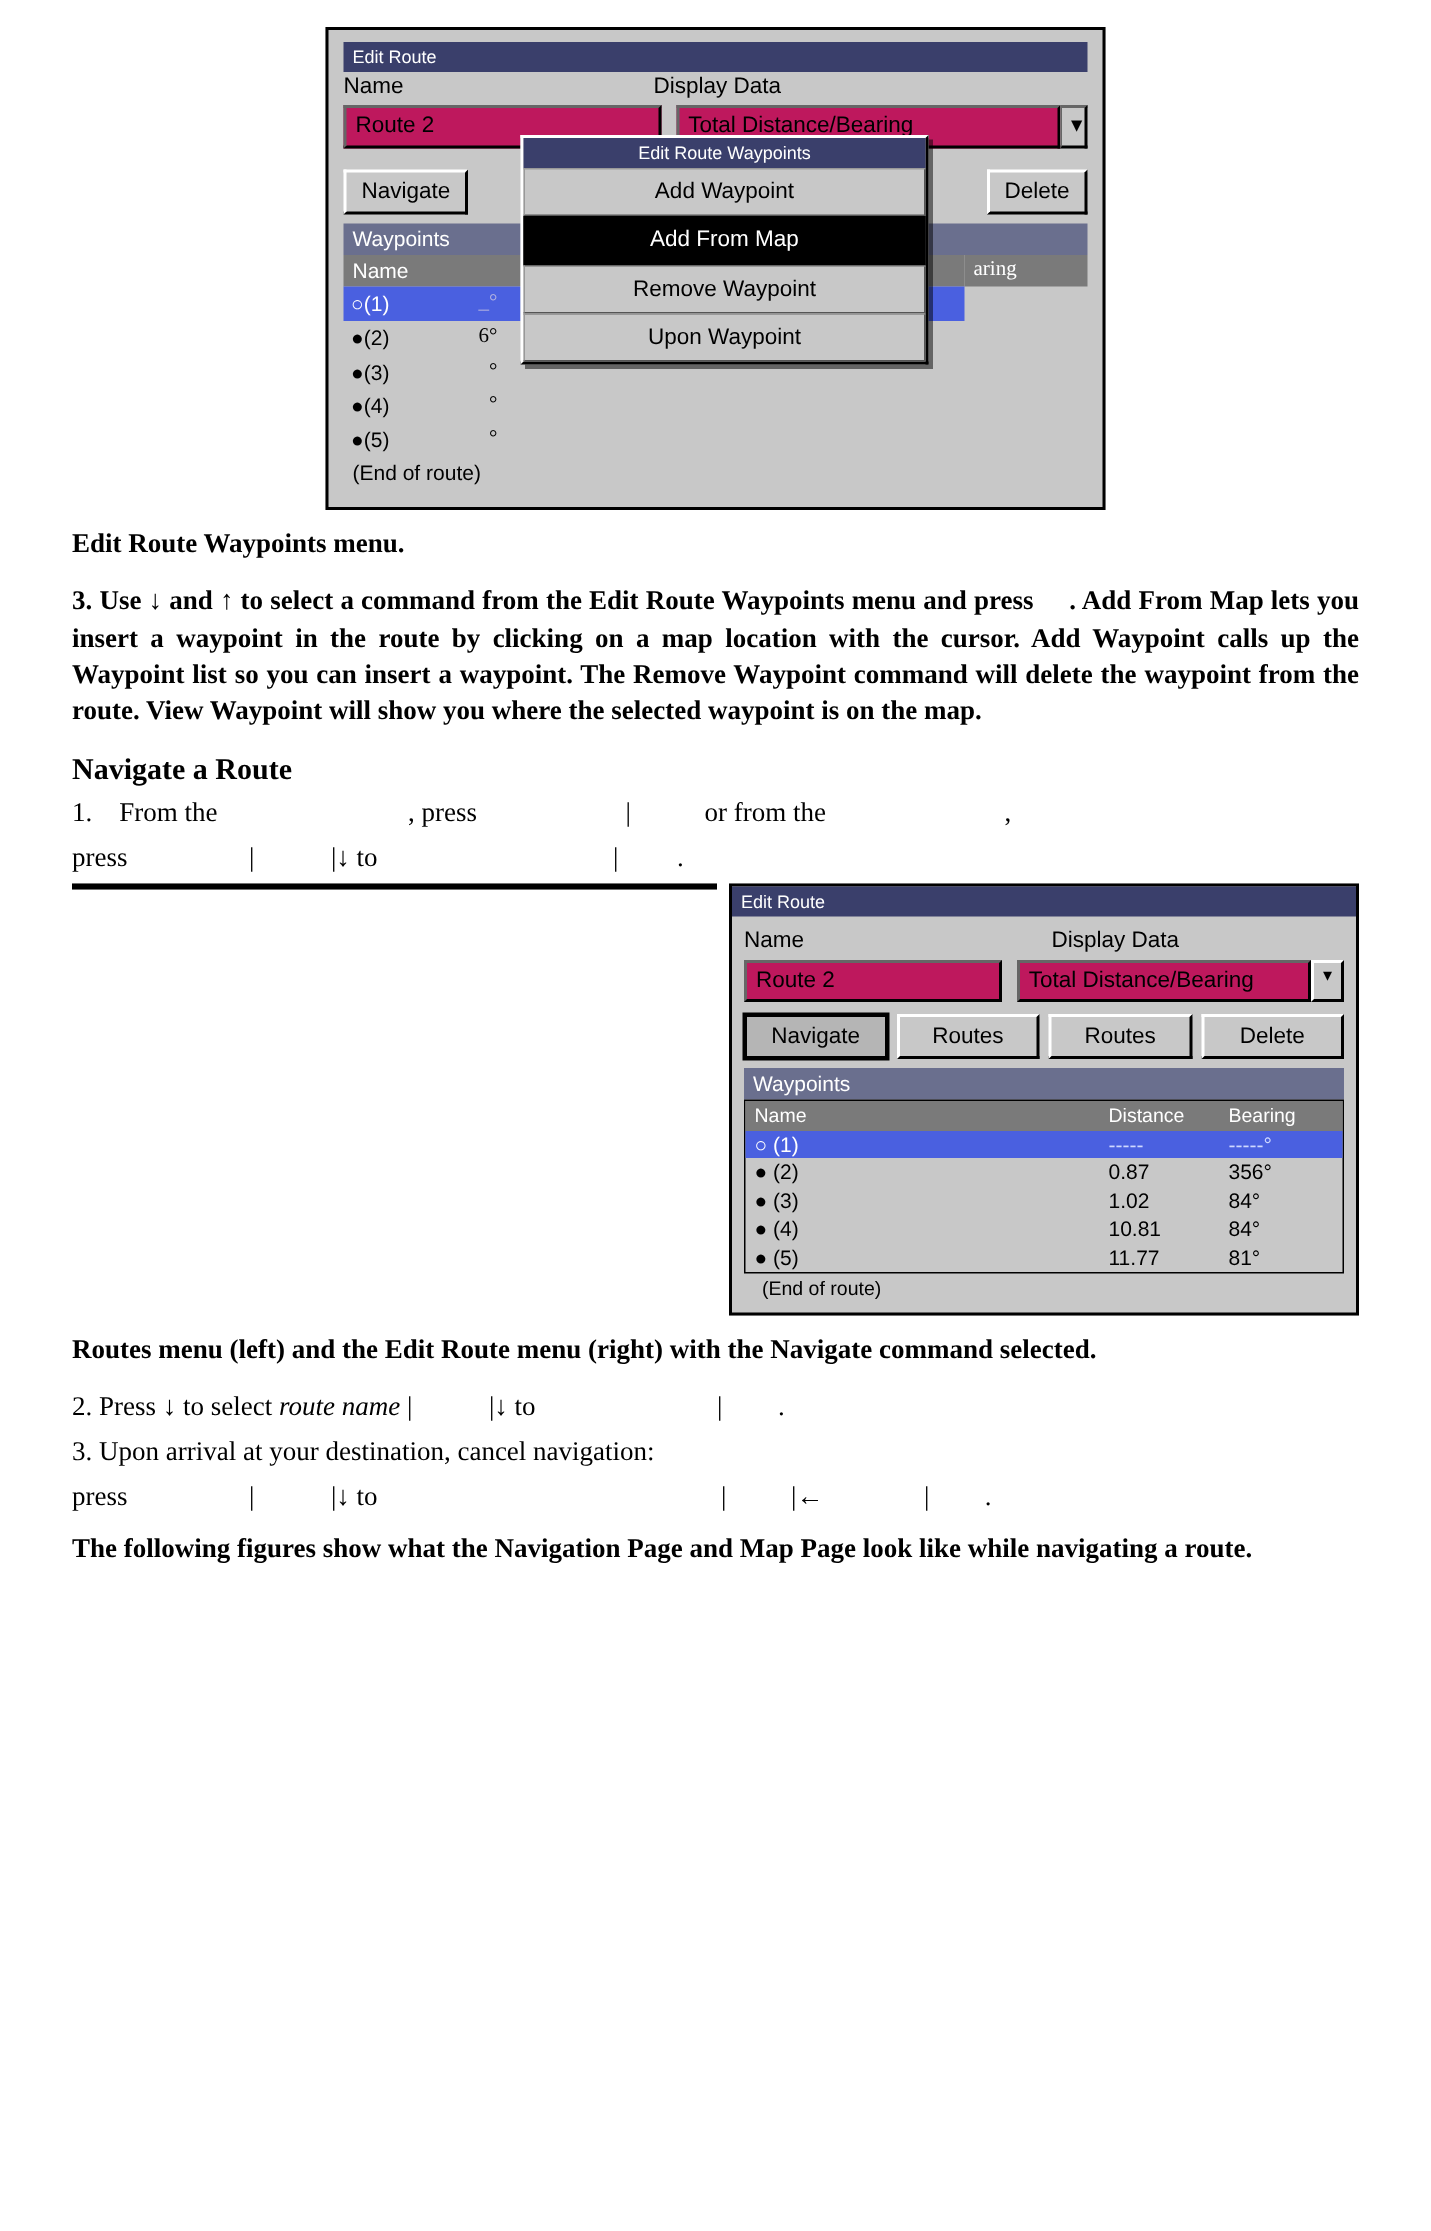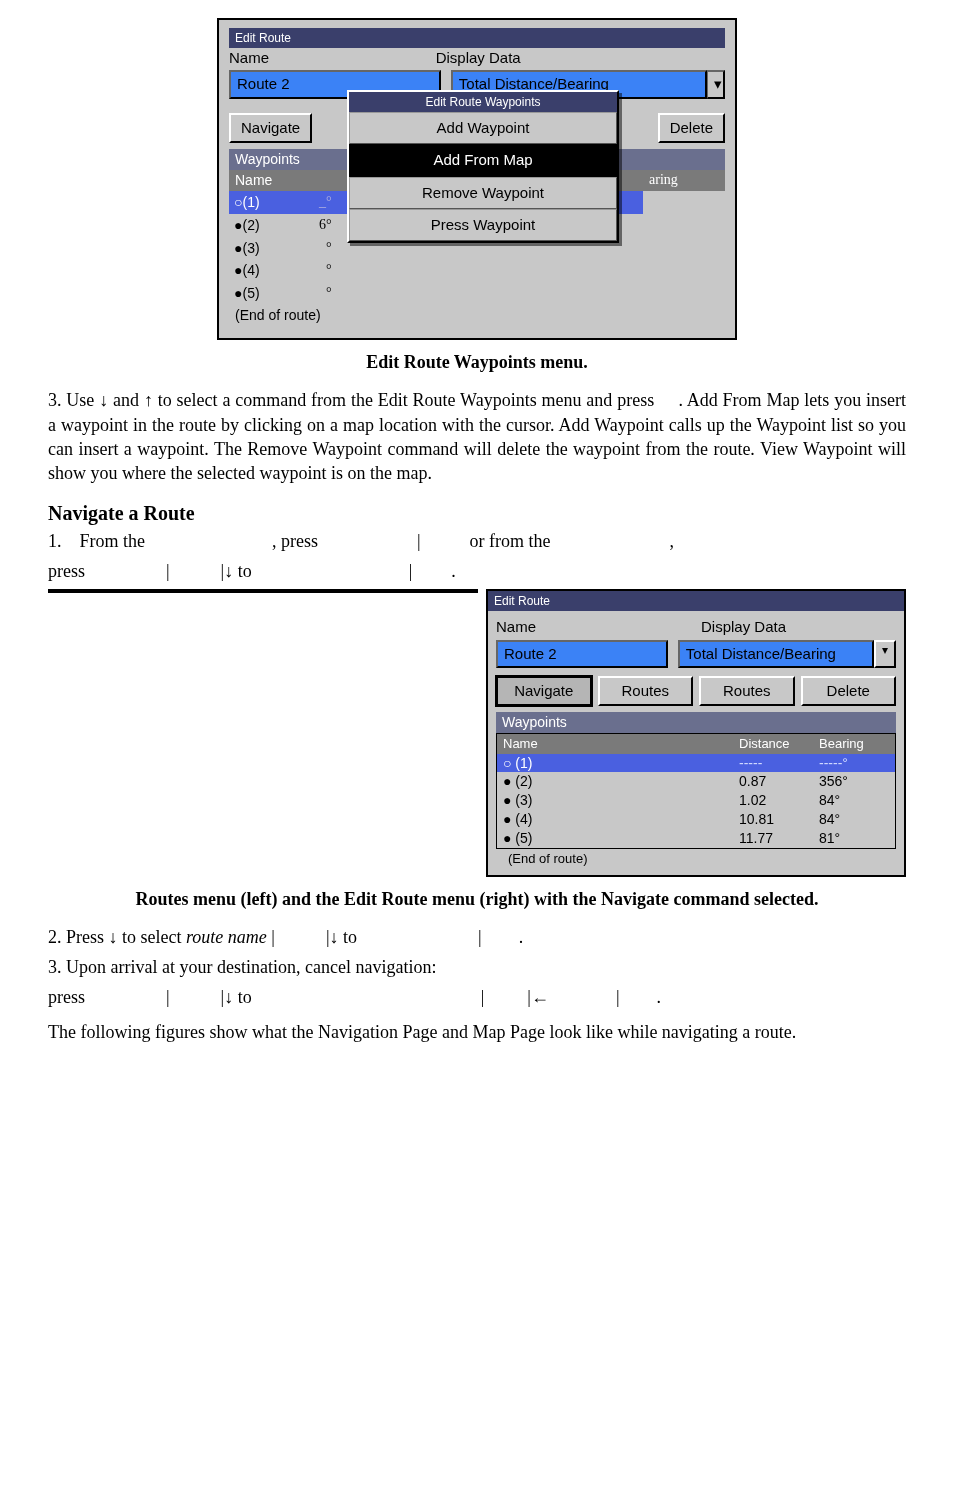--- a/index.html
+++ b/index.html
@@ -46,21 +46,21 @@
     cursor: pointer;
   }
   .btn-sel {
     border: 2px solid #000;
     background:#b5b5b5;
     outline:1px solid #000;
   }
   .field {
     border: 2px solid #000;
     border-top-color:#666; border-left-color:#666;
-    background: #3b82f6;
+    background: #be185d;
     font-family: Arial, sans-serif;
     font-size: 15px;
     padding: 2px 6px;
     box-sizing: border-box;
   }
   .subtitle {
     background: #6a6f8e;
     color: #fff;
     font-family: Arial, sans-serif;
     font-size: 14px;
@@ -126,28 +126,28 @@
     text-align:center;
     padding:5px 0;
     border:1px solid #999;
     border-right-color:#555; border-bottom-color:#555;
     cursor:pointer;
   }
   .popup .mi.sel{ background:#000; color:#fff; border:1px solid #000;}
 
   
   .caption{
-    text-align:center;
+    text-align:left;
     font-weight:bold;
     font-size:18px;
     margin-top:10px;
     margin-bottom:14px;
   }
 
-  .body-text{ text-align:justify; margin:0 0 14px 0; }
+  .body-text{ text-align:justify; margin:0 0 14px 0;font-weight:bold; }
   .section-head{ font-weight:bold; font-size:20px; margin-top:6px; margin-bottom:2px;}
   .step-line{ margin:0 0 6px 0;}
 
   
   .fig2-wrap{display:flex; gap:8px; justify-content:center; margin-top:6px;}
   .fig2-left{ width:430px; height:240px; position:relative; }
   .fig2-right{ width:420px; height:240px; }
   .screen-bg{
     background:#c8c8c8;
     border:2px solid #000;
@@ -253,21 +253,21 @@
             </tr>
       </tbody>
         </table>
     </div>
 
     <div class="popup">
       <div class="titlebar">Edit Route Waypoints</div>
       <div class="mi">Add Waypoint</div>
       <div class="mi sel">Add From Map</div>
       <div class="mi">Remove Waypoint</div>
-      <div class="mi">Press Waypoint</div>
+      <div class="mi">Upon Waypoint</div>
     </div>
 
   </div>
 </div>
 
 <div class="caption">Edit Route Waypoints menu.</div>
 
 <p class="body-text">3. Use ↓ and ↑ to select a command from the Edit Route Waypoints menu and press &nbsp;&nbsp;&nbsp;&nbsp;. Add From Map lets you insert a waypoint in the route by clicking on a map location with the cursor. Add Waypoint calls up the Waypoint list so you can insert a waypoint. The Remove Waypoint command will delete the waypoint from the route. View Waypoint will show you where the selected waypoint is on the map.</p>
 
 <div class="section-head">Navigate a Route</div>

